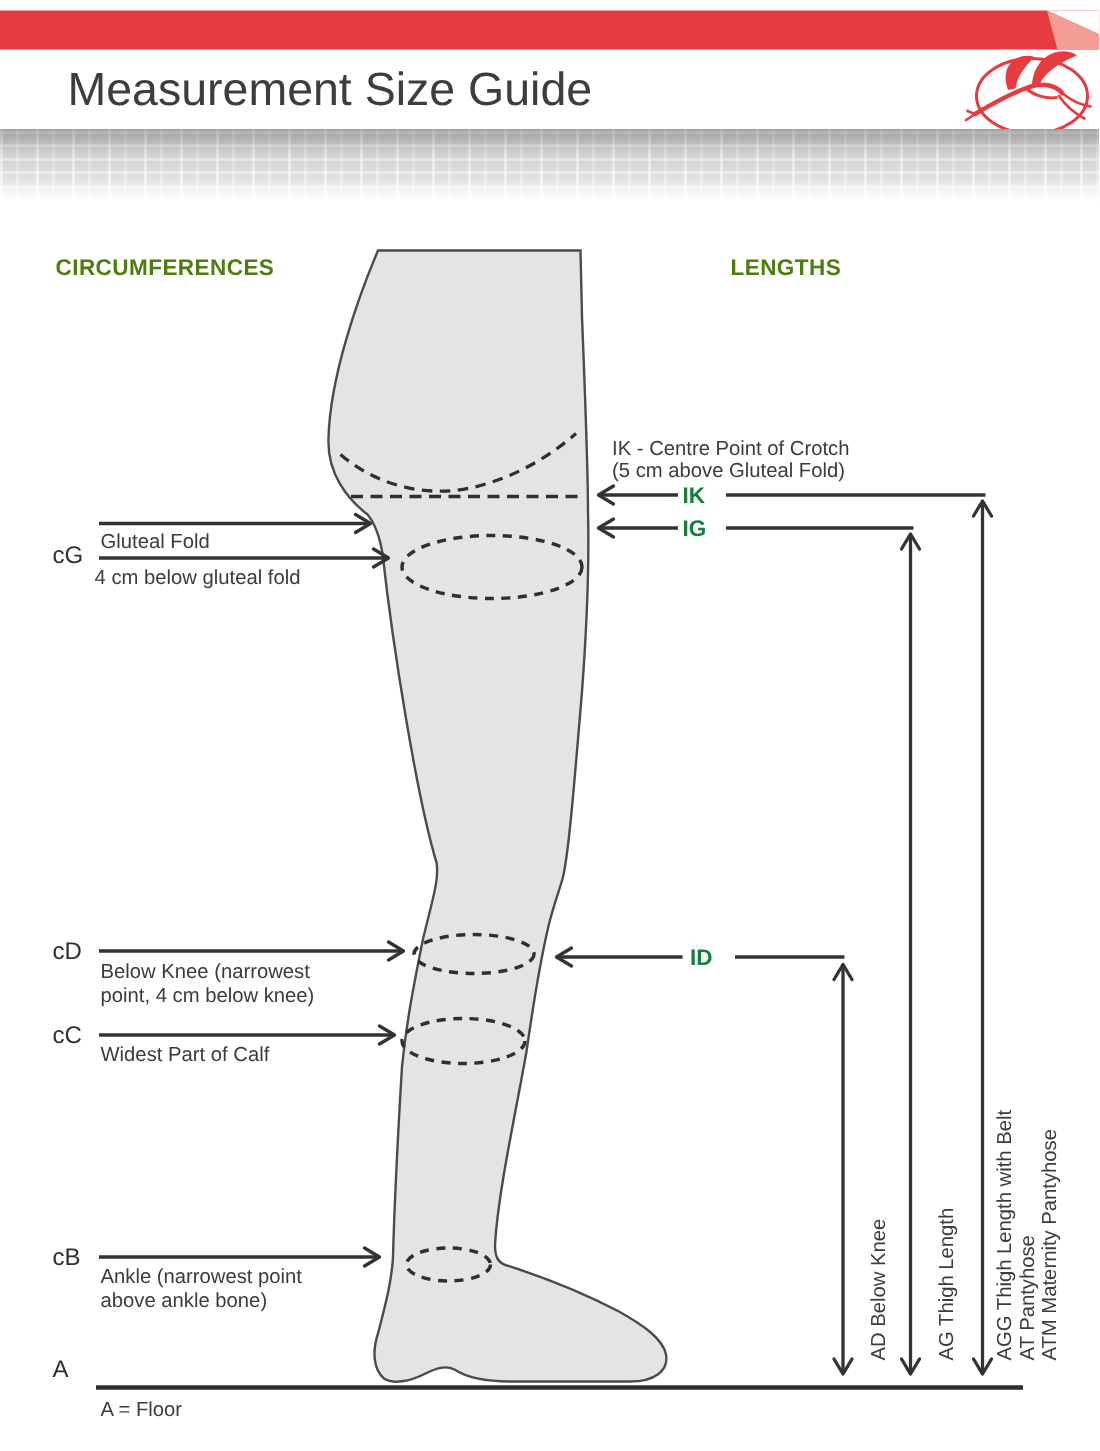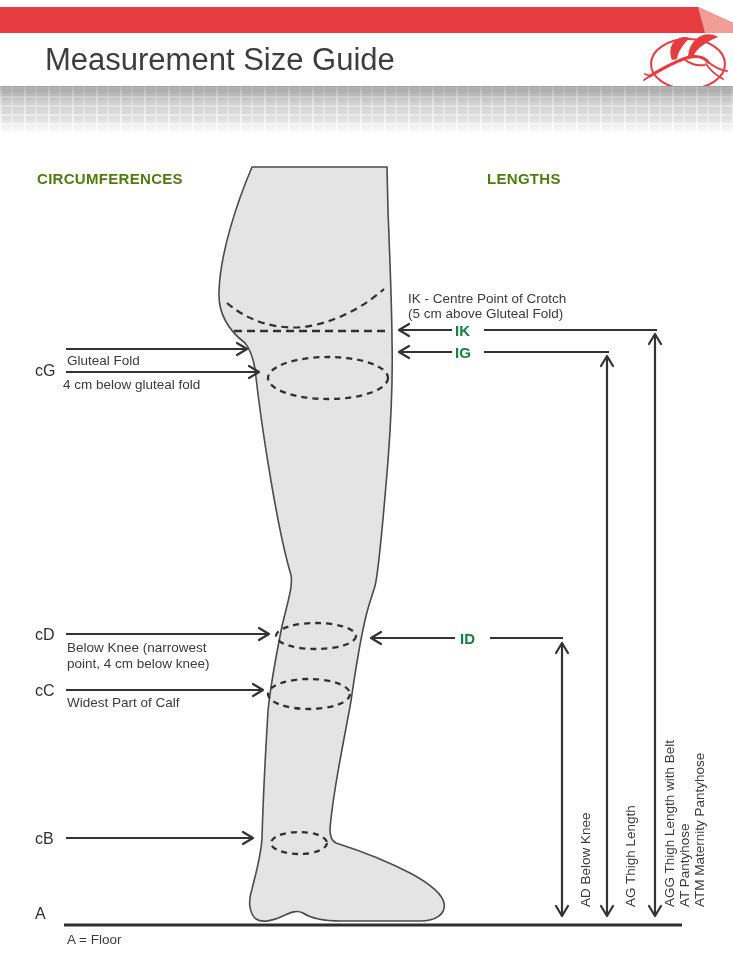--- a/index.html
+++ b/index.html
@@ -119,20 +119,21 @@
   <div class="code" style="left:35px;top:362px;">cG</div>
   <div class="note" style="left:51px;top:377px;margin-left:12px;">4 cm below gluteal fold</div>
 
   <div class="code" style="left:35px;top:626px;text-align:right;">cD</div>
   <div class="note" style="left:67px;top:640px;width:165px;">Below Knee (narrowest point, 4 cm below knee)</div>
 
   <div class="code" style="left:35px;top:682px;">cC</div>
   <div class="note" style="left:67px;top:695px;">Widest Part of Calf</div>
 
   <div class="code" style="left:35px;top:830px;">cB</div>
+  <div class="note" style="left:67px;top:843px;width:160px;">Ankle (narrowest point above ankle bone)</div>
 
   <div class="code" style="left:35px;top:905px;">A</div>
   <div class="note" style="left:67px;top:932px;">A = Floor</div>
 
   <div class="note" style="left:408px;top:291px;">IK - Centre Point of Crotch</div>
   <div class="note" style="left:408px;top:306px;">(5 cm above Gluteal Fold)</div>
 
   <div class="linelabel" style="left:455px;top:322px;">IK</div>
   <div class="linelabel" style="left:455px;top:344px;">IG</div>
   <div class="linelabel" style="left:460px;top:630px;">ID</div>

